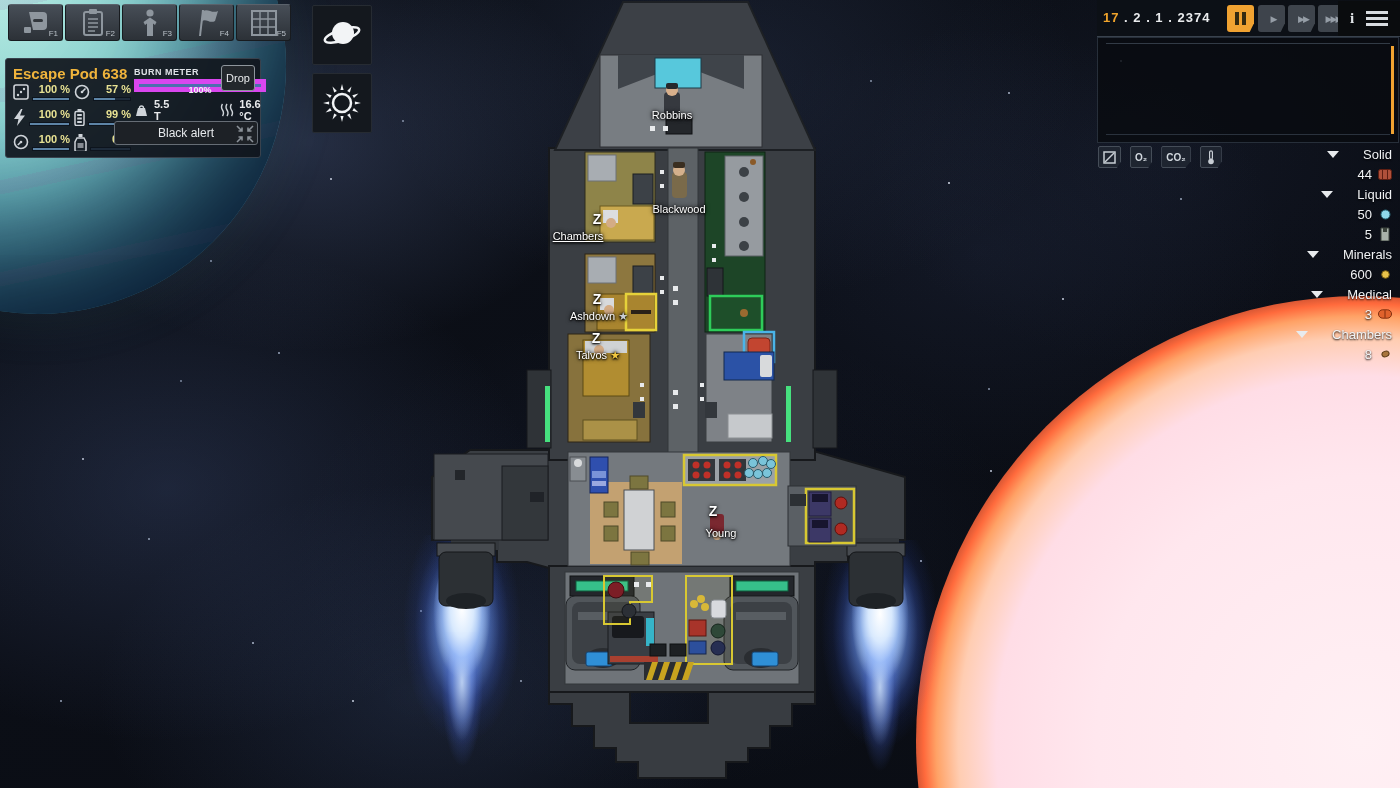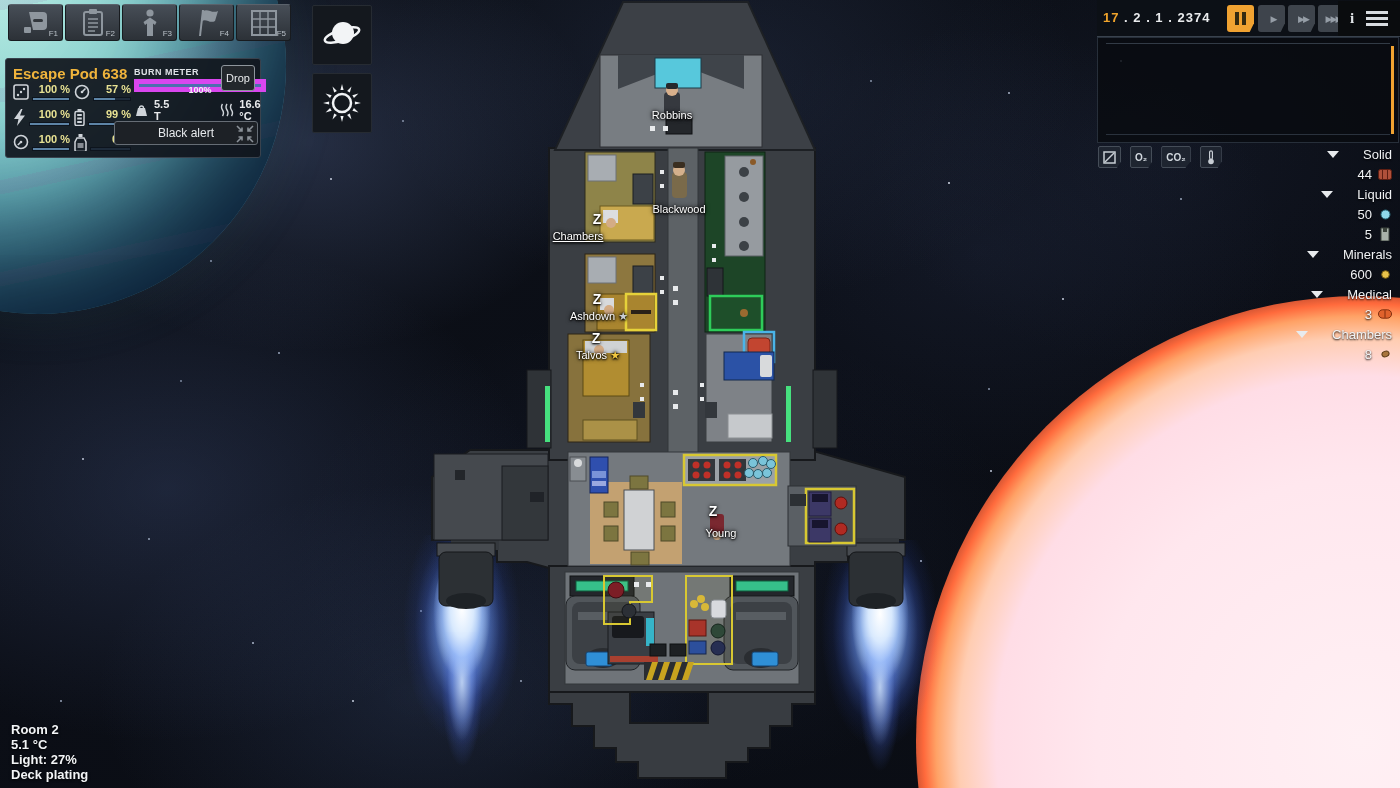--- a/index.html
+++ b/index.html
@@ -720,19 +720,13 @@
       <div class="res-item">
         <span class="res-value">8</span>
         <span class="res-icon">
           <svg class="icon" width="9" height="8" viewBox="0 0 9 8">
             <ellipse cx="4.5" cy="4" rx="3.6" ry="2.8" fill="#a8743c" stroke="#5a3a16" transform="rotate(-20 4.5 4)"></ellipse>
           </svg>
         </span>
       </div>
     </div>
 
-  <div class="room-info" id="roomInfo">
-      <div>Room 2</div>
-      <div>5.1 °C</div>
-      <div>Light: 27%</div>
-      <div>Deck plating</div>
-    </div>
 </div>
 
 </body></html>

